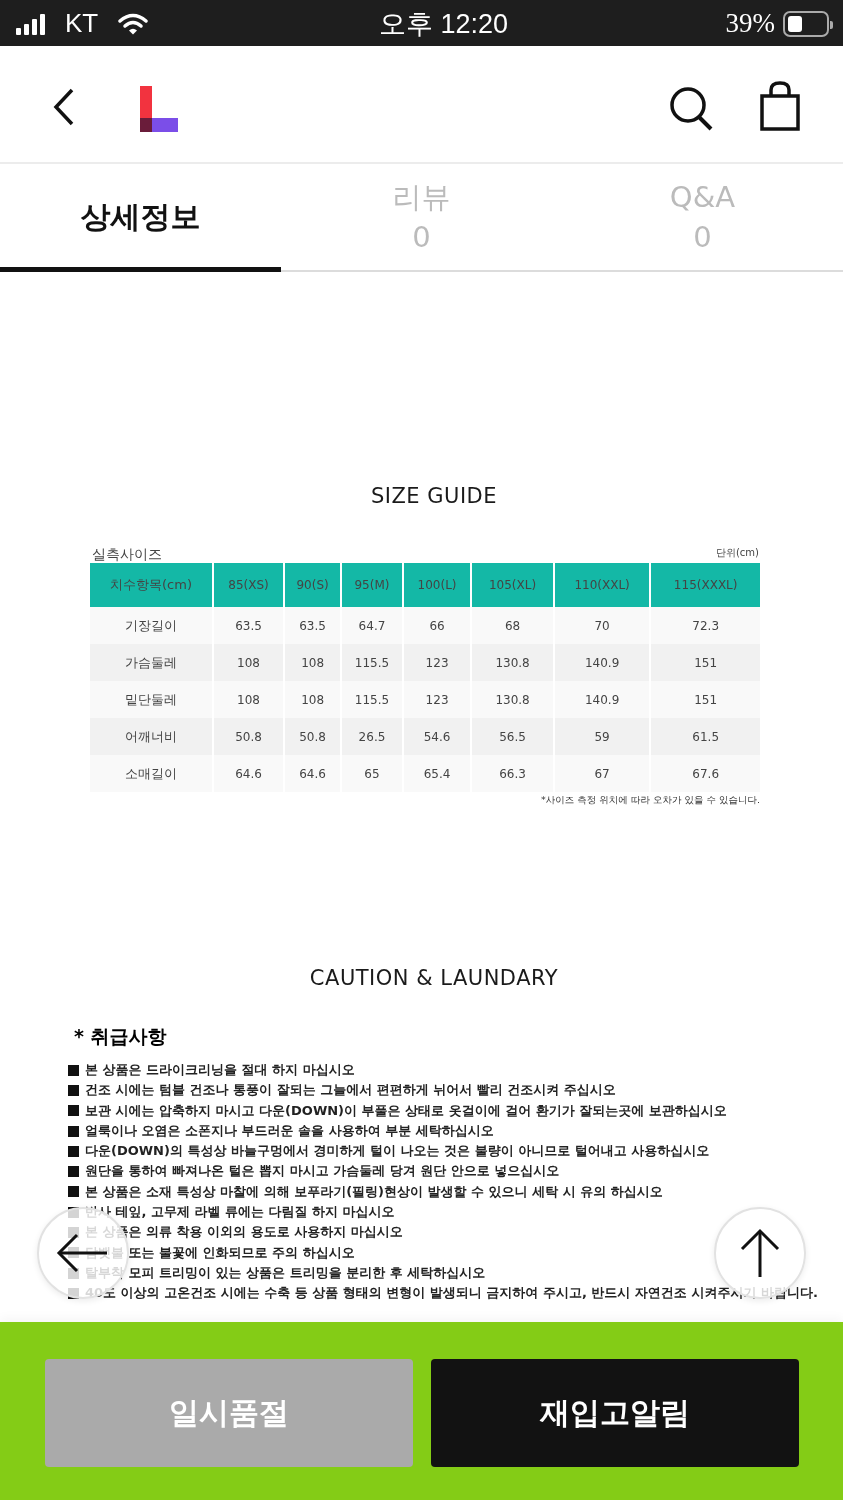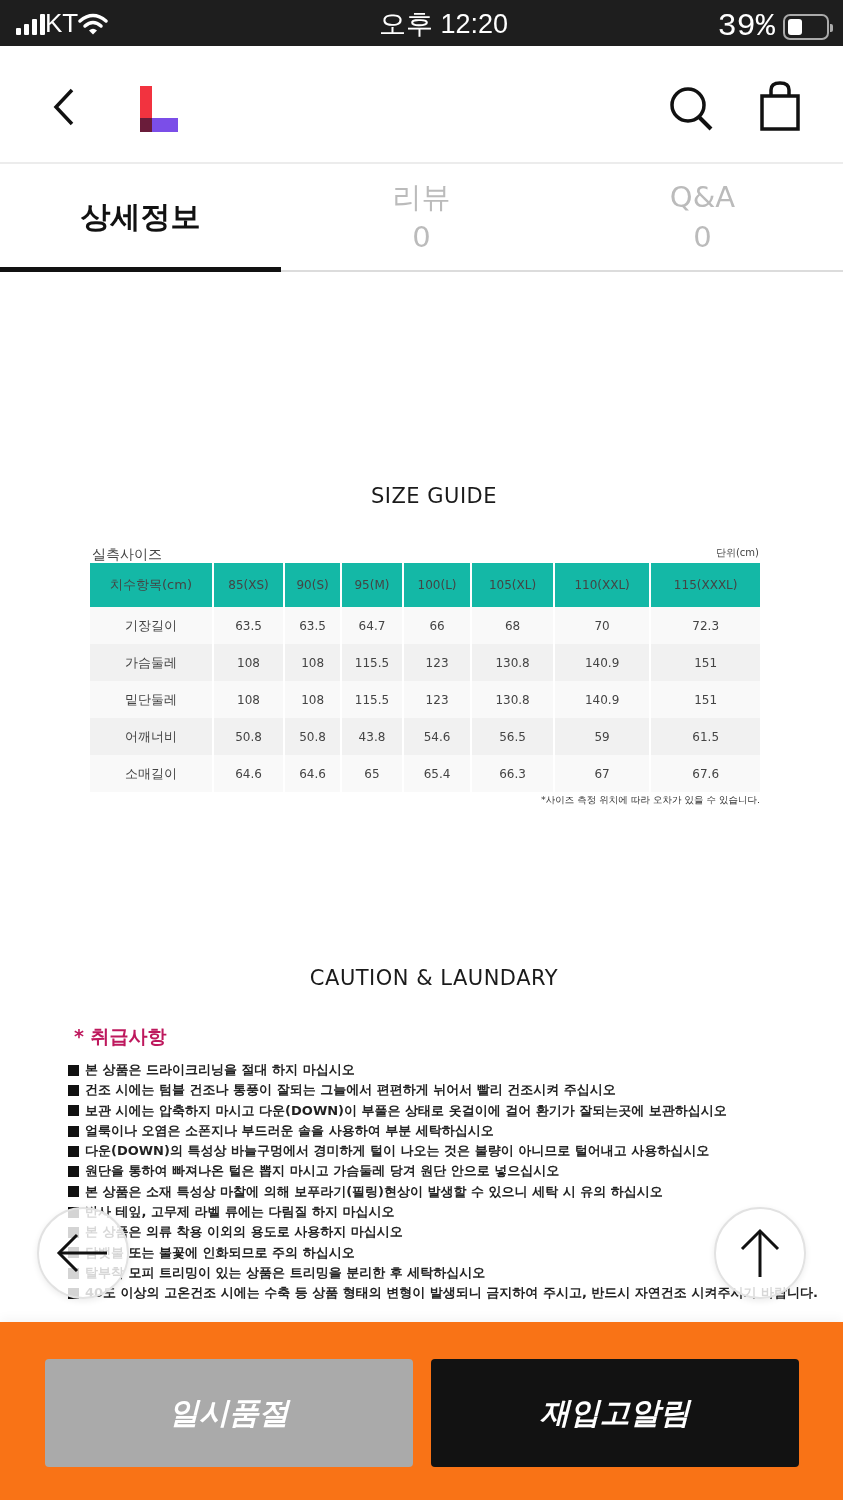--- a/index.html
+++ b/index.html
@@ -1,27 +1,27 @@
 <!DOCTYPE html>
 <html><head>
 <meta charset="utf-8">
 <style>
   * { box-sizing: border-box; margin: 0; padding: 0; }
   html, body { width: 843px; height: 1500px; overflow: hidden; background: #ffffff; }
   body { font-family: "DejaVu Sans", "Liberation Sans", sans-serif; color: #111; position: relative; }
 
   
   .status-bar { position: absolute; left: 0; top: 0; width: 843px; height: 46px; background: #1e1e1e; color: #fff; }
-  .sb-left { position: absolute; left: 16px; top: 8px; display: flex; align-items: center; gap: 0; }
+  .sb-left { position: absolute; left: 16px; top: 8px; display: flex; align-items: center; gap: 20px; }
   .signal { display: flex; align-items: flex-end; gap: 3px; height: 22px; }
   .signal span { display: block; width: 5px; background: #fff; border-radius: 1px; }
   .carrier { font-size: 26px; font-family: "Liberation Sans", sans-serif; }
   .sb-time { position: absolute; left: 0; right: 0; top: 6px; text-align: center; font-size: 27px; font-family: "Liberation Sans", sans-serif; margin-left: 44px; }
   .sb-right { position: absolute; right: 14px; top: 8px; display: flex; align-items: center; gap: 8px; }
-  .battery-pct { font-size: 32px; font-family: Liberation Mono, monospace; }
+  .battery-pct { font-size: 27px; font-family: Liberation Serif, serif; }
   .battery { width: 46px; height: 26px; border: 2px solid #aaa; border-radius: 7px; position: relative; padding: 3px; }
   .battery .level { width: 14px; height: 100%; background: #fff; border-radius: 3px; }
   .battery::after { content: ""; position: absolute; right: -6px; top: 8px; width: 3px; height: 8px; background: #aaa; border-radius: 0 2px 2px 0; }
 
   
   .header { position: absolute; left: 0; top: 46px; width: 843px; height: 118px; border-bottom: 2px solid #ececec; }
   .back-btn { position: absolute; left: 46px; top: 38px; width: 40px; height: 46px; }
   .logo { position: absolute; left: 140px; top: 40px; width: 40px; height: 46px; }
   .logo .v { position: absolute; left: 0; top: 0; width: 12px; height: 46px; background: #f2333f; }
   .logo .h { position: absolute; left: 0; top: 32px; width: 38px; height: 14px; background: #7b4ee8; }
@@ -43,32 +43,32 @@
   .size-sub-right { position: absolute; right: 84px; top: 546px; font-size: 10px; color: #444; }
   table.size-table { position: absolute; left: 88px; top: 563px; width: 674px; border-collapse: separate; border-spacing: 2px 0; font-size: 12px; color: #444; }
   table.size-table th, table.size-table td { text-align: center; height: 37px; font-weight: normal; }
   table.size-table thead th { background: #14b8a6; height: 44px; }
   table.size-table tbody tr:nth-child(odd) td { background: #f9f9f9; }
   table.size-table tbody tr:nth-child(even) td { background: #f1f1f1; }
   table.size-table .col-head { width: 122px; font-size: 13px; }
   .size-note { position: absolute; right: 83px; top: 794px; font-size: 9.5px; color: #333; }
 
   
-  .care-title { position: absolute; left: 74px; top: 1024px; font-size: 19px; font-weight: bold; color: #be185d; }
+  .care-title { position: absolute; left: 74px; top: 1024px; font-size: 19px; font-weight: bold; color: #000000; }
   .care-list { position: absolute; left: 68px; top: 1060px; list-style: none; }
   .care-list li { font-size: 13px; line-height: 20.3px; color: #222; white-space: nowrap; display: flex; align-items: center; font-weight: bold; }
   .care-list li .bullet { display: inline-block; width: 11px; height: 11px; background: #111; margin-right: 6px; flex: none; }
 
   
   .float-btn { position: absolute; width: 92px; height: 92px; border-radius: 50%; background: rgba(255,255,255,0.82); border: 2px solid #e2e2e2; box-shadow: 0 2px 6px rgba(0,0,0,0.08); display: flex; align-items: center; justify-content: center; }
   .float-prev { left: 37px; top: 1207px; }
   .float-top { left: 714px; top: 1207px; }
 
   
-  .bottom-bar { position: absolute; left: 0; top: 1322px; width: 843px; height: 178px; background: #f97316; box-shadow: 0 -4px 10px rgba(0,0,0,0.04); font-style: italic; }
+  .bottom-bar { position: absolute; left: 0; top: 1322px; width: 843px; height: 178px; background: #84cc16; box-shadow: 0 -4px 10px rgba(0,0,0,0.04); }
   .btn { position: absolute; top: 37px; height: 108px; border-radius: 4px; display: flex; align-items: center; justify-content: center; font-size: 30px; font-weight: bold; color: #fff; }
   .btn-soldout { left: 45px; width: 368px; background: #aaaaaa; }
   .btn-restock { left: 431px; width: 368px; background: #121212; }
 </style>
 </head>
 <body>
 
 <div class="status-bar">
   <div class="sb-left">
     <div class="signal">
@@ -177,21 +177,21 @@
       <td>115.5</td>
       <td>123</td>
       <td>130.8</td>
       <td>140.9</td>
       <td>151</td>
     </tr>
     <tr>
       <td class="col-head">어깨너비</td>
       <td>50.8</td>
       <td>50.8</td>
-      <td>43.8</td>
+      <td>26.5</td>
       <td>54.6</td>
       <td>56.5</td>
       <td>59</td>
       <td>61.5</td>
     </tr>
     <tr>
       <td class="col-head">소매길이</td>
       <td>64.6</td>
       <td>64.6</td>
       <td>65</td>

